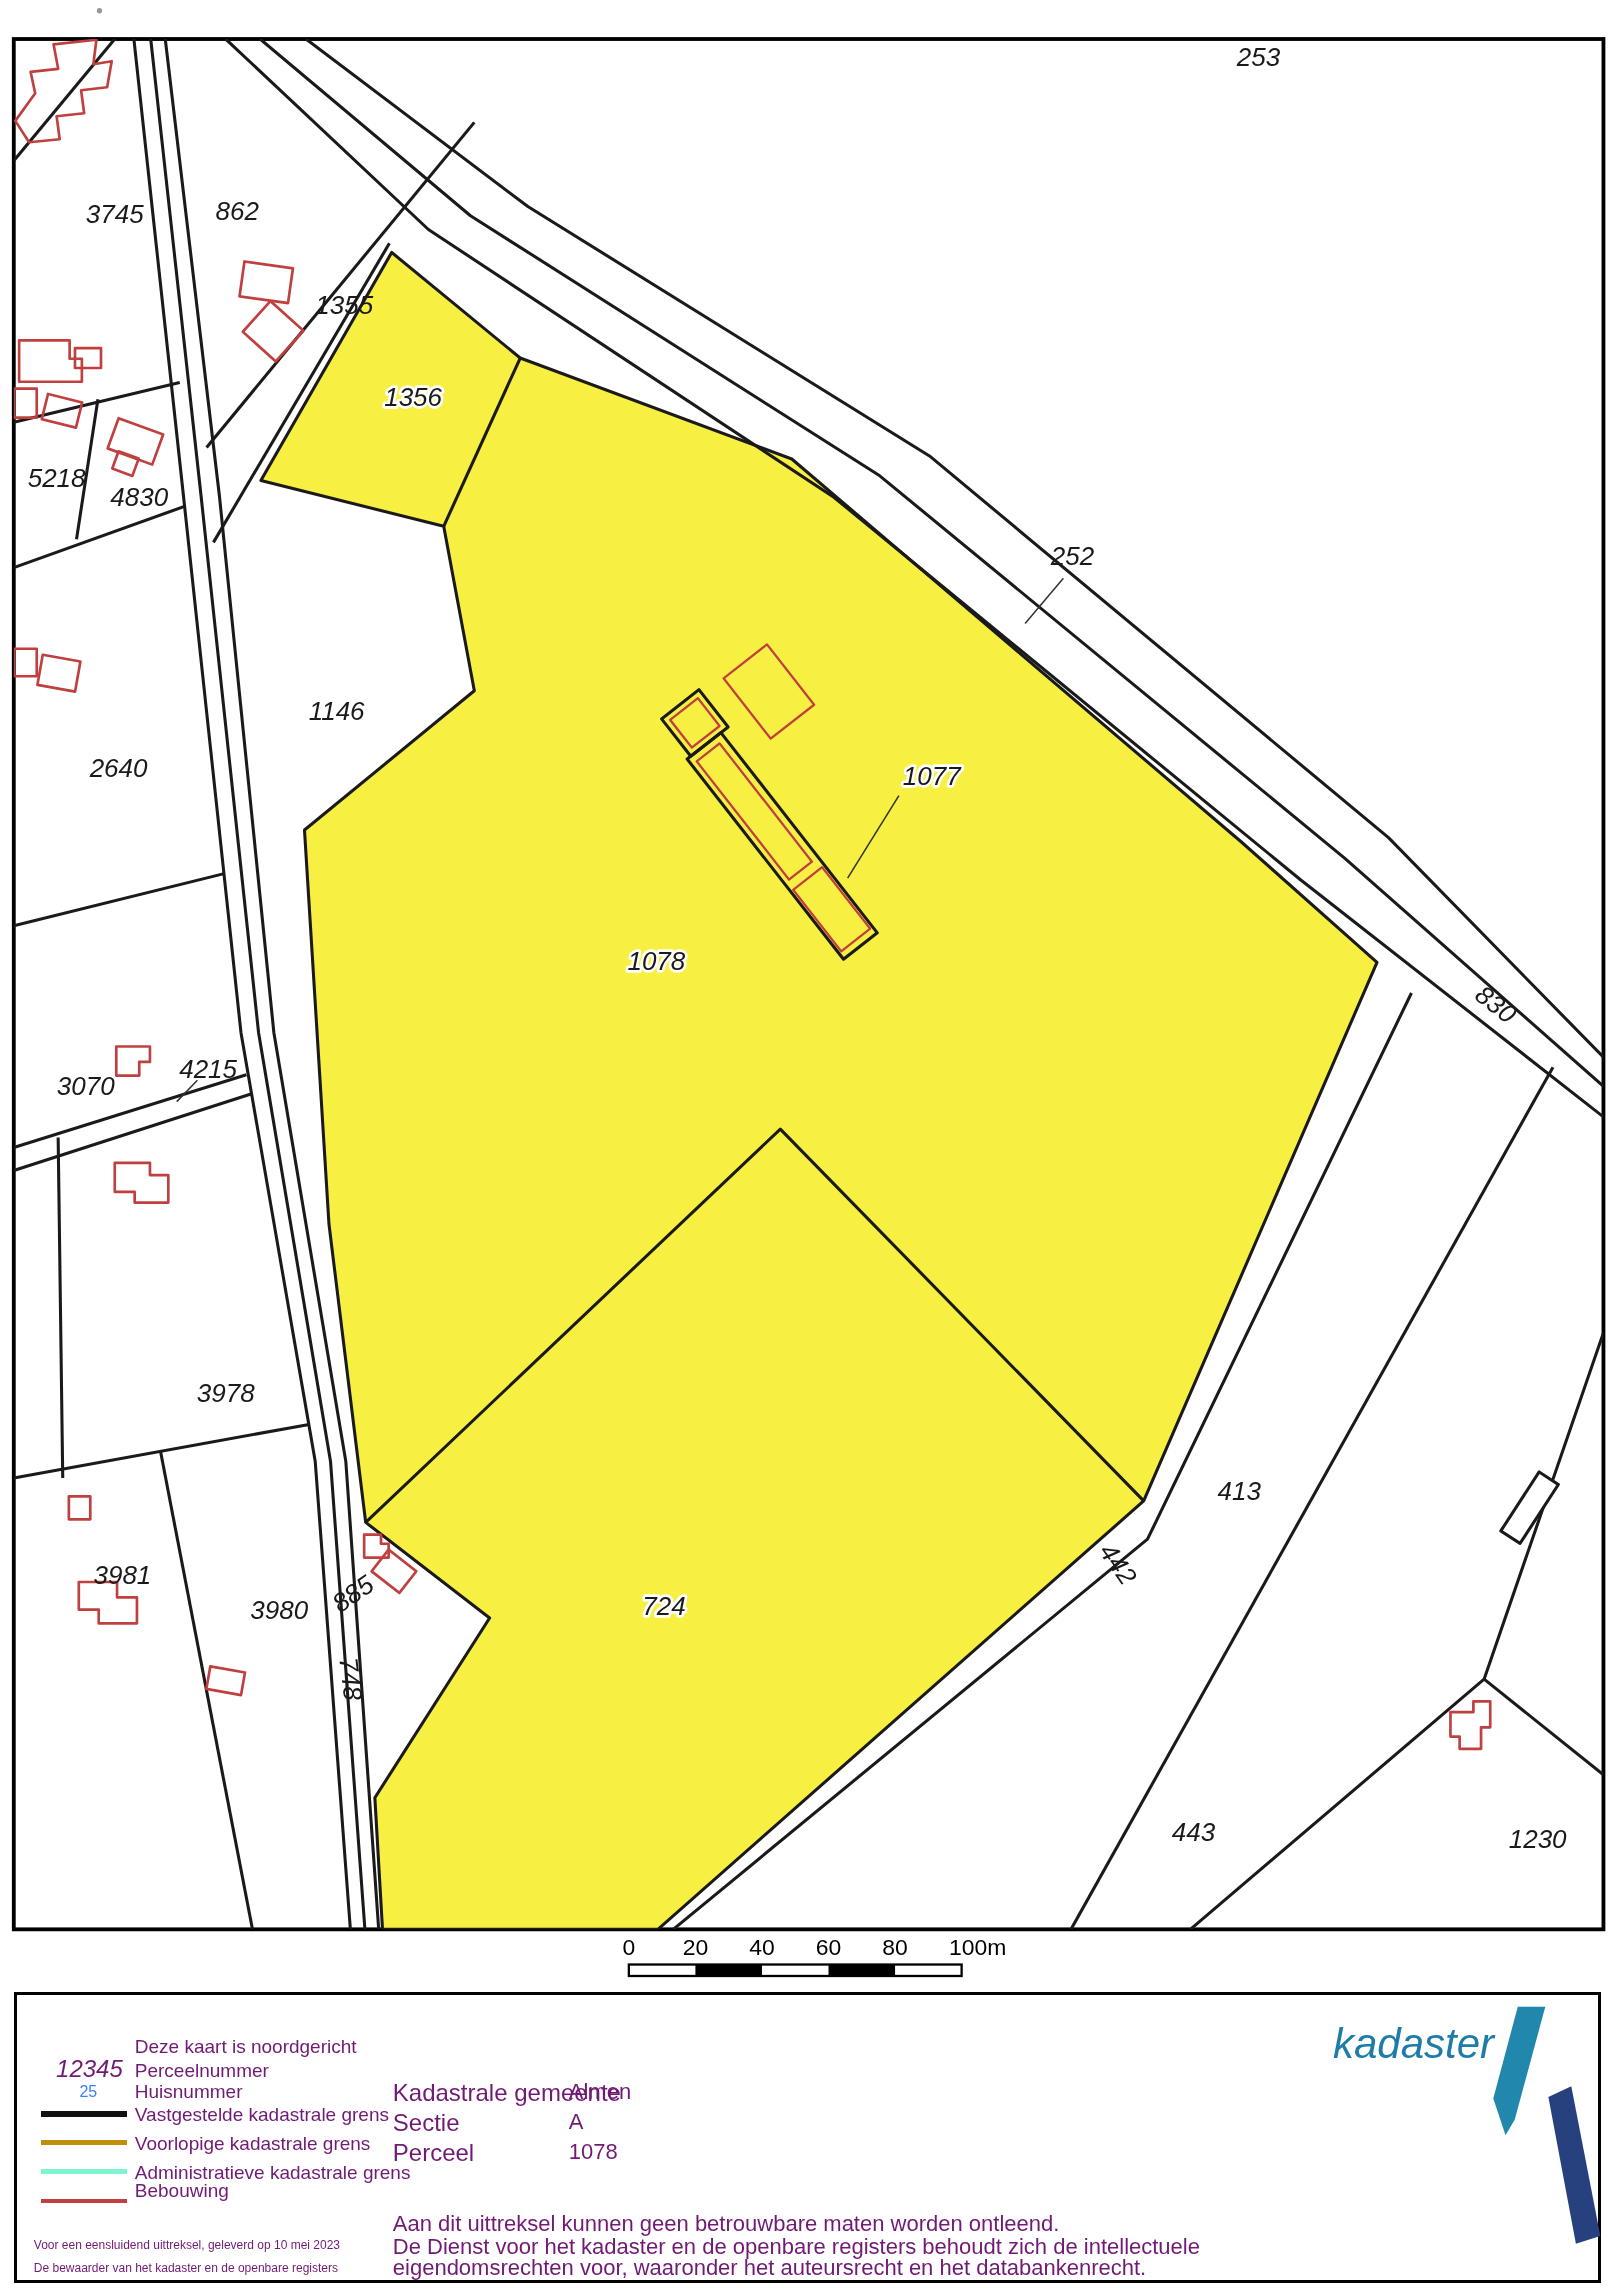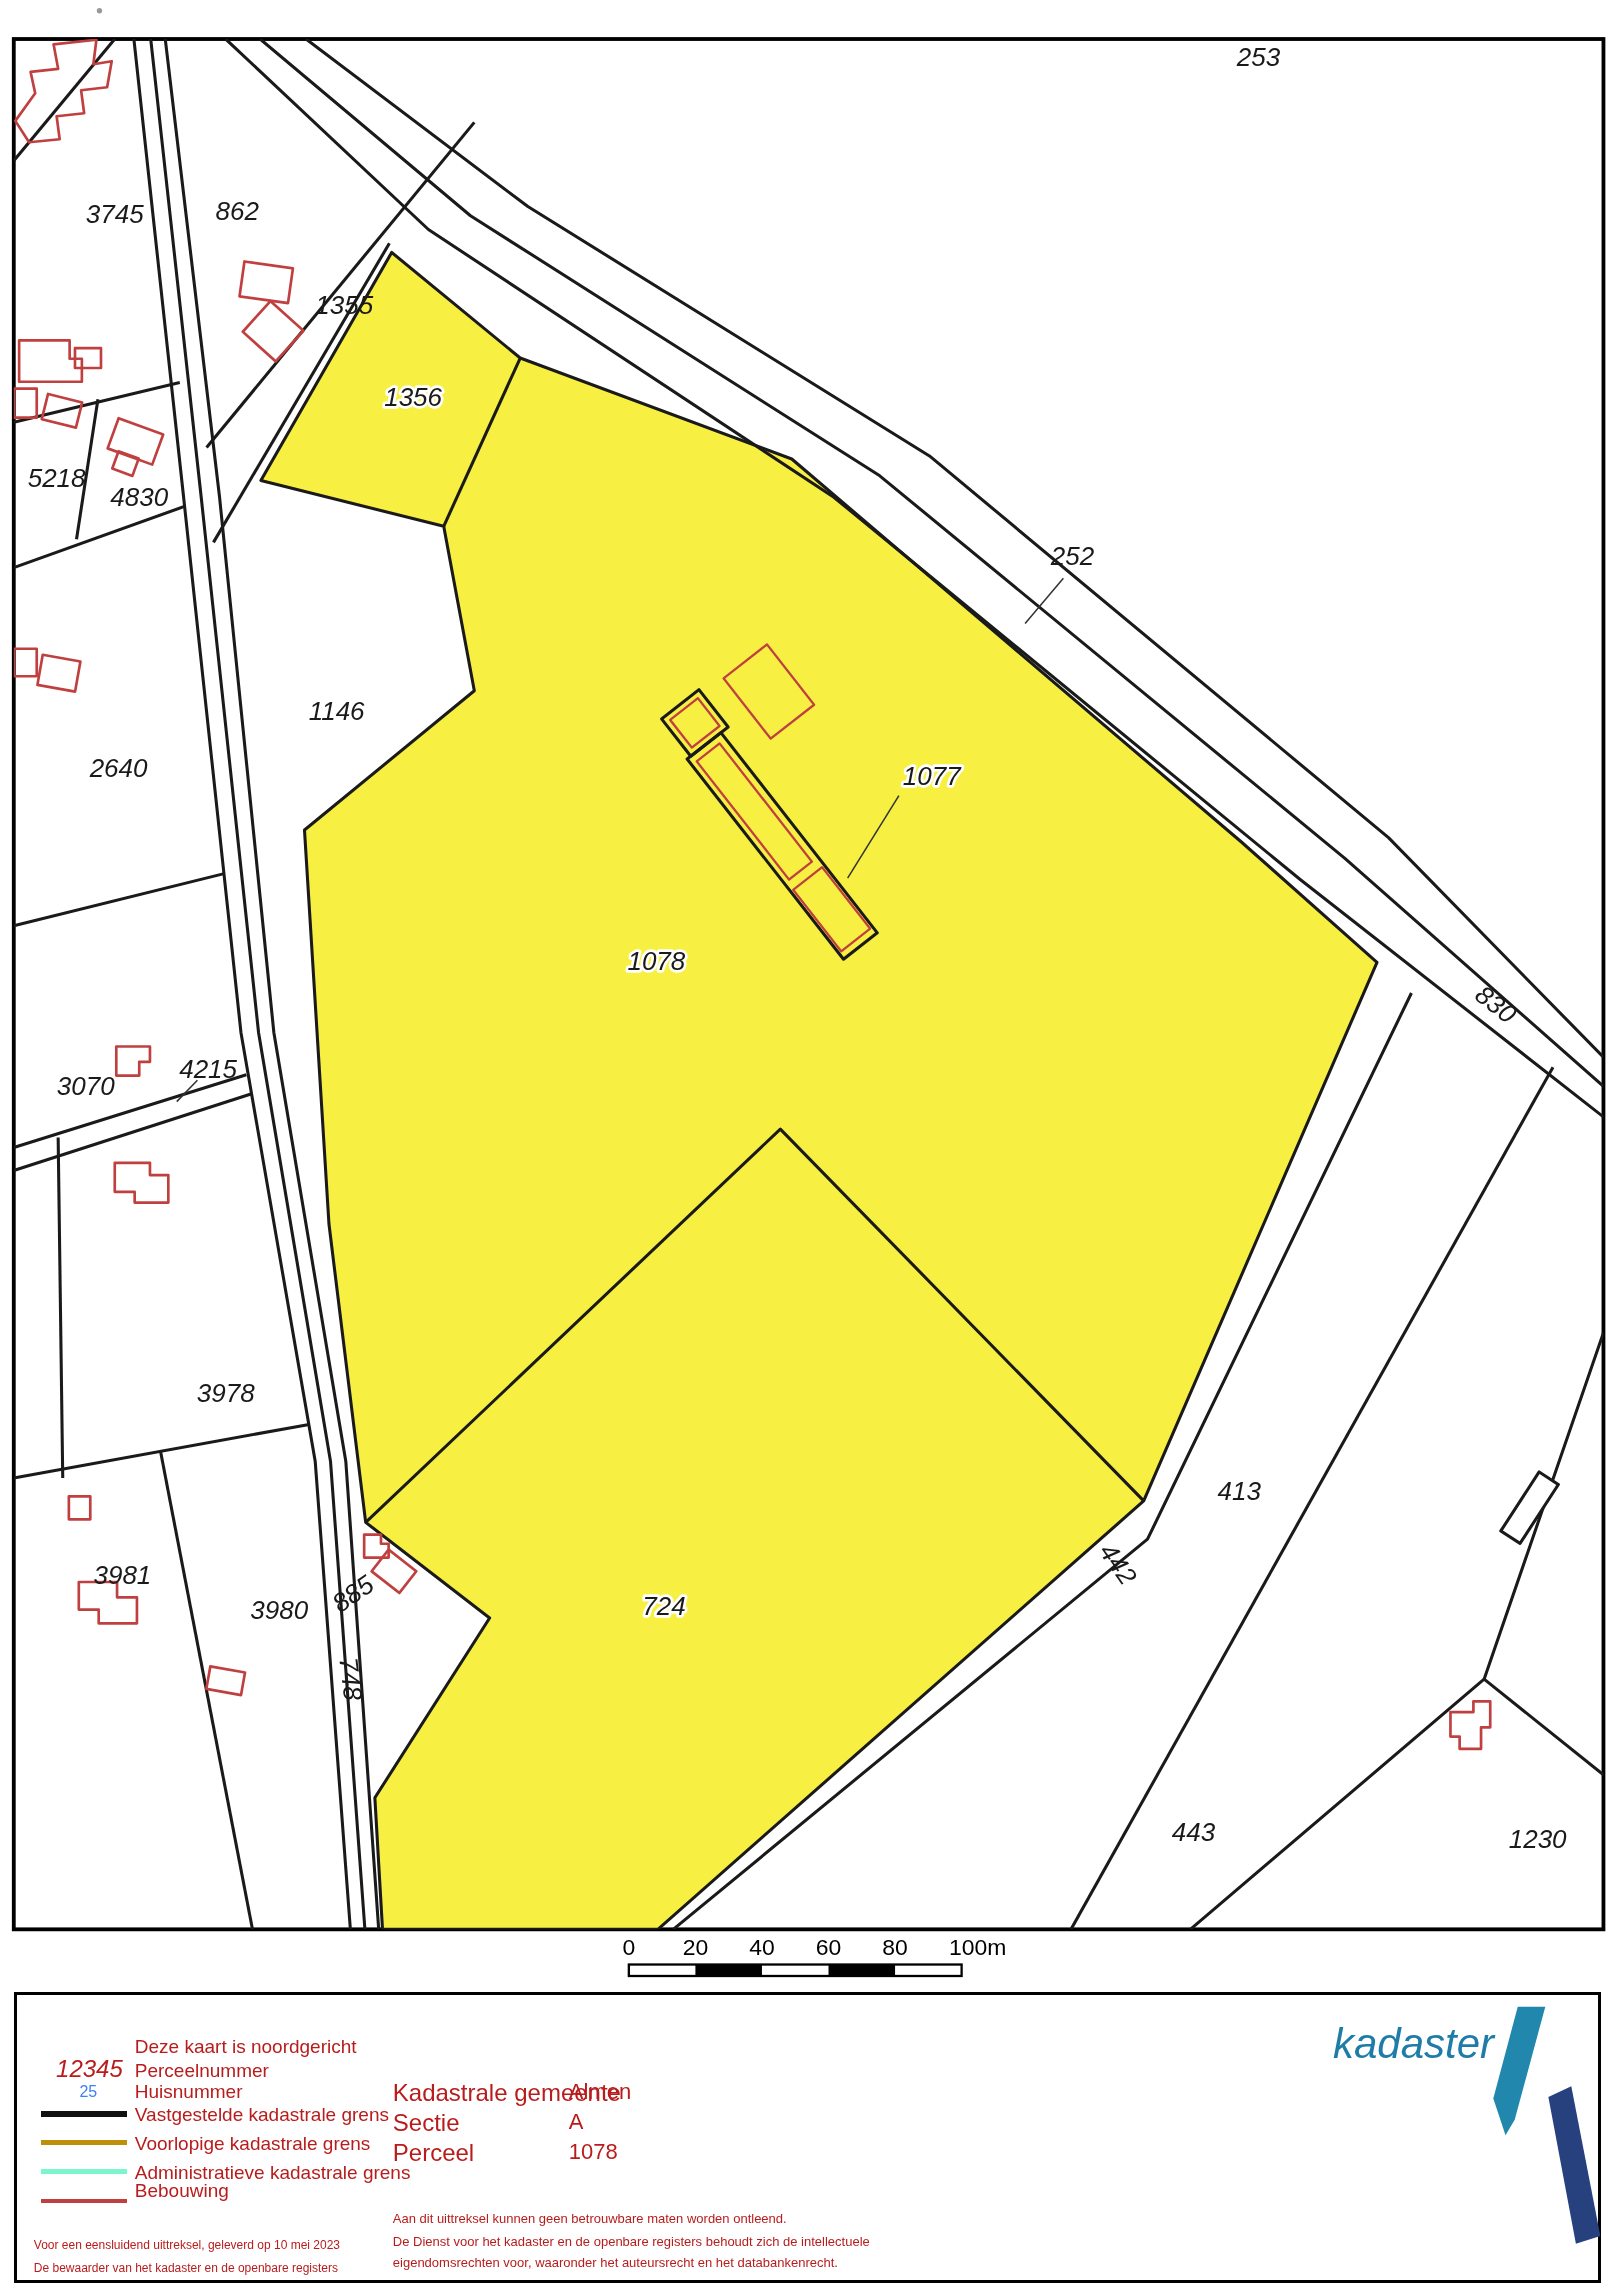--- a/index.html
+++ b/index.html
@@ -5,29 +5,29 @@
   html,body{margin:0;padding:0;background:#ffffff;}
   .page{position:relative;width:1618px;height:2295px;background:#fff;overflow:hidden;
         font-family:"Liberation Sans", sans-serif;}
   svg text{font-family:"Liberation Sans", sans-serif;}
   .plabel{font-style:italic;font-size:34px;fill:#1a1a1a;}
   .halo{paint-order:stroke;stroke:#ffffff;stroke-width:7px;stroke-linejoin:round;}
   .scalelab{font-size:30px;fill:#000;}
   
   .footer-box{position:absolute;left:13.8px;top:1992px;width:1587px;height:291px;
               border:3.1px solid #000;box-sizing:border-box;}
-  .f{position:absolute;color:#b91c1c;white-space:nowrap;}
+  .f{position:absolute;color:#701a75;white-space:nowrap;}
   .leg-label{font-size:19px;}
   .leg-swatch{position:absolute;width:86px;height:4.6px;}
   .perceelnr{font-style:italic;font-size:24px;}
   .huisnr{font-size:16px;}
   .small-note{font-size:12px;}
   .info-label{font-size:24px;}
   .info-value{font-size:22px;}
-  .disclaimer{font-size:13px;}
+  .disclaimer{font-size:22px;}
   .brand{font-style:italic;font-size:42px;font-weight:500;}
   .logo-svg{position:absolute;left:1478px;top:2005px;}
 </style>
 </head>
 <body>
 
 <div class="page">
 
   
   <svg width="1618" height="1989" viewBox="0 0 2115 2600">

